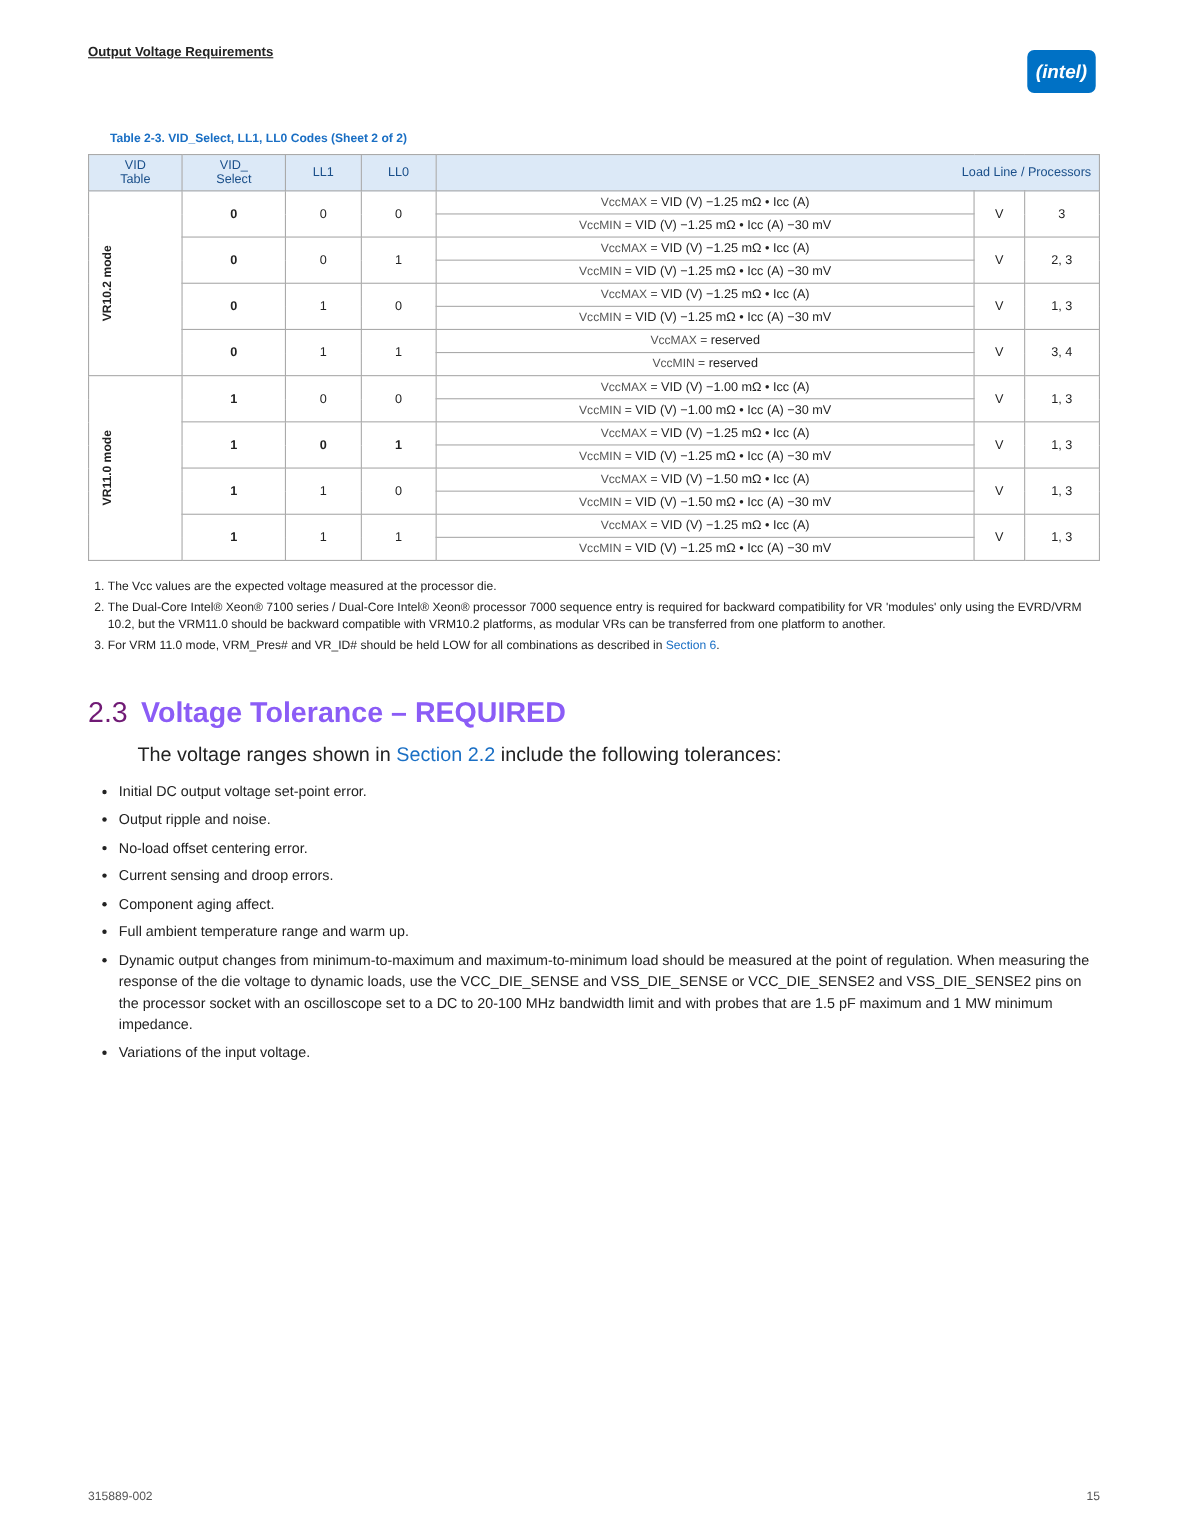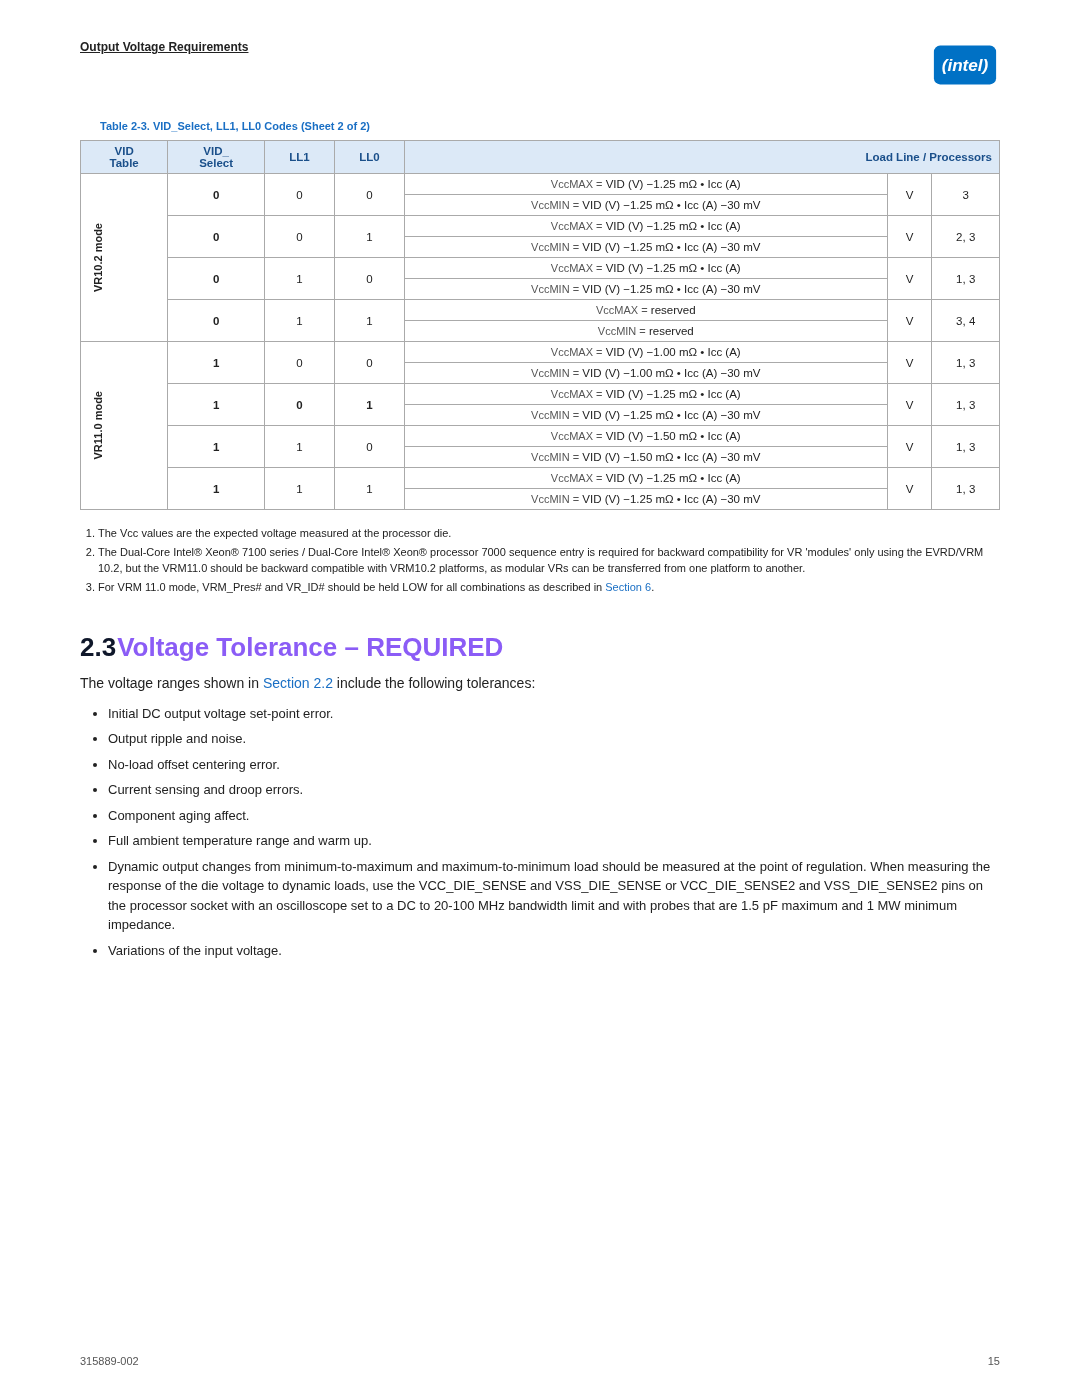--- a/index.html
+++ b/index.html
@@ -44,21 +44,21 @@
     }
     table.main-table th, table.main-table td {
       border: 1px solid #aaa;
       padding: 4px 7px;
       text-align: center;
       vertical-align: middle;
     }
     table.main-table thead th {
       background-color: #dce9f7;
       color: #1a4f8a;
-      font-weight: bold;
+      font-weight: normal;
     }
     table.main-table td.left-text {
       text-align: center;
     }
     .rotated-cell {
       writing-mode: vertical-rl;
       transform: rotate(180deg);
       white-space: nowrap;
       font-size: 11px;
       font-weight: bold;
@@ -81,34 +81,35 @@
     .notes-section ol li {
       margin-bottom: 4px;
       line-height: 1.4;
     }
     .section-heading {
       margin-top: 36px;
       margin-bottom: 10px;
     }
     .section-num {
       font-size: 26px;
-      font-weight: bold;
-      color: #0f172a;
-      margin-right: 1px;
+      font-weight: normal;
+      color: #701a75;
+      margin-right: 12px;
     }
     .section-title {
       font-size: 26px;
       font-weight: bold;
       color: #8b5cf6;
     }
     .section-body {
-      font-size: 14px;
+      font-size: 18px;
       color: #222;
       margin-bottom: 10px;
       line-height: 1.5;
+      margin-left: 45px;
     }
     .section-body a, .link {
       color: #1a6fc4;
       text-decoration: none;
       text-align: center;
     }
     .bullet-list {
       padding-left: 28px;
       margin-top: 6px;
     }

